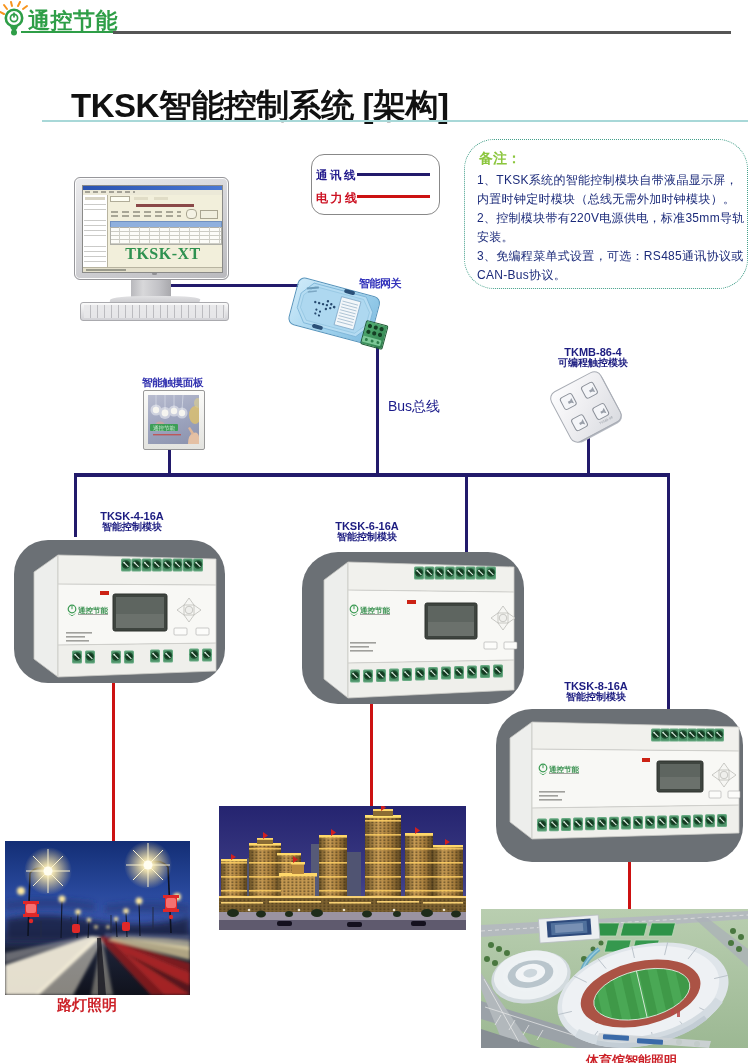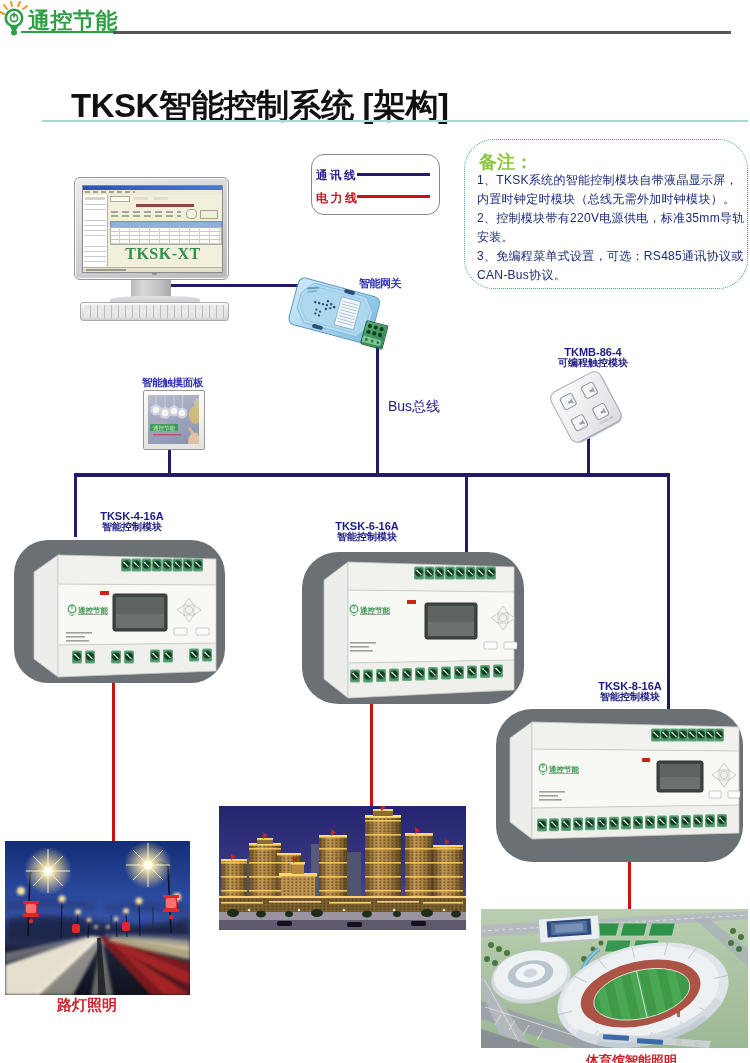--- a/index.html
+++ b/index.html
@@ -41,21 +41,21 @@
 <div class="abs" style="left:42px;top:120px;width:706px;height:2px;background:#a8d8d8;"></div>
 
 <div class="abs" style="left:311px;top:154px;width:127px;height:59px;border:1px solid #888;border-radius:13px;background:#fff;">
   <div class="abs" style="left:4px;top:13px;font-size:11.5px;font-weight:bold;color:#221a8c;letter-spacing:2.5px;">通讯线</div>
   <div class="abs" style="left:45px;top:18px;width:73px;height:3px;background:#221a6b;"></div>
   <div class="abs" style="left:4px;top:35px;font-size:12px;font-weight:bold;color:#cc1122;letter-spacing:2.5px;">电力线</div>
   <div class="abs" style="left:45px;top:40px;width:73px;height:3px;background:#cc1111;"></div>
 </div>
 
 <div class="abs" style="left:464px;top:139px;width:282px;height:148px;border:1px dotted #43a08a;border-radius:30px;background:#fff;"></div>
-<div class="abs" style="left:479px;top:150px;font-size:18px;font-weight:bold;color:#8cc63e;">备注：</div>
+<div class="abs" style="left:479px;top:150px;font-size:14px;font-weight:bold;color:#8cc63e;">备注：</div>
 <div class="abs" style="left:477px;top:171px;width:276px;font-size:12px;letter-spacing:0.3px;color:#1c2b7a;line-height:19px;white-space:nowrap;">
 1、TKSK系统的智能控制模块自带液晶显示屏，<br>
 内置时钟定时模块（总线无需外加时钟模块）。<br>
 2、控制模块带有220V电源供电，标准35mm导轨<br>
 安装。<br>
 3、免编程菜单式设置，可选：RS485通讯协议或<br>
 CAN-Bus协议。
 </div>
 
 <div class="abs navy" style="left:168px;top:284px;width:140px;height:3px;"></div>
@@ -76,21 +76,21 @@
 
 <div class="abs redline" style="left:112px;top:683px;width:3px;height:158px;"></div>
 <div class="abs redline" style="left:369.5px;top:702px;width:3px;height:105px;"></div>
 <div class="abs redline" style="left:628px;top:860px;width:3px;height:50px;"></div>
 
 <div class="abs" style="left:388px;top:398px;font-size:14px;color:#1a1a8a;">Bus总线</div>
 <div class="abs lbl" style="left:359px;top:277px;font-size:11px;color:#3333bb;letter-spacing:-0.5px;">智能网关</div>
 <div class="abs lbl" style="left:142px;top:376px;font-size:10.5px;color:#3333b0;letter-spacing:-0.3px;">智能触摸面板</div>
 <div class="abs lbl" style="left:62px;top:511px;width:140px;font-size:11px;line-height:10px;">TKSK-4-16A<br><span style="font-size:10px;">智能控制模块</span></div>
 <div class="abs lbl" style="left:297px;top:521px;width:140px;font-size:11px;line-height:10px;">TKSK-6-16A<br><span style="font-size:10px;">智能控制模块</span></div>
-<div class="abs lbl" style="left:560px;top:681px;width:140px;font-size:11px;line-height:10px;">TKSK-8-16A<br><span style="font-size:10px;">智能控制模块</span></div>
+<div class="abs lbl" style="left:526px;top:681px;width:140px;font-size:11px;line-height:10px;">TKSK-8-16A<br><span style="font-size:10px;">智能控制模块</span></div>
 <div class="abs lbl" style="left:523px;top:347px;width:140px;font-size:11px;line-height:10px;">TKMB-86-4<br><span style="font-size:10px;">可编程触控模块</span></div>
 <div class="abs redlbl" style="left:57px;top:996px;font-size:15px;">路灯照明</div>
 <div class="abs redlbl" style="left:311px;top:889px;font-size:13.5px;">楼宇亮化照明</div>
 <div class="abs redlbl" style="left:586px;top:1052px;font-size:13px;">体育馆智能照明</div>
 
 <div class="abs" style="left:131px;top:279px;width:40px;height:25px;background:linear-gradient(90deg,#b8b8bc,#d8d8da 30%,#c2c2c6 70%,#a8a8ac);"></div>
 <div class="abs" style="left:110px;top:296px;width:90px;height:9px;background:linear-gradient(#e2e2e4,#c4c4c8);border-radius:40%;transform:skewX(-18deg);"></div>
 
 <div class="abs" style="left:74px;top:177px;width:153px;height:101px;background:linear-gradient(160deg,#ececee,#cfcfd3 60%,#b9b9bd);border:1px solid #97979b;border-radius:6px;box-shadow:inset 0 0 0 1px #fdfdfd;">
   <div class="abs" style="left:50%;top:94px;width:5px;height:3px;background:#909094;border-radius:2px;"></div>

